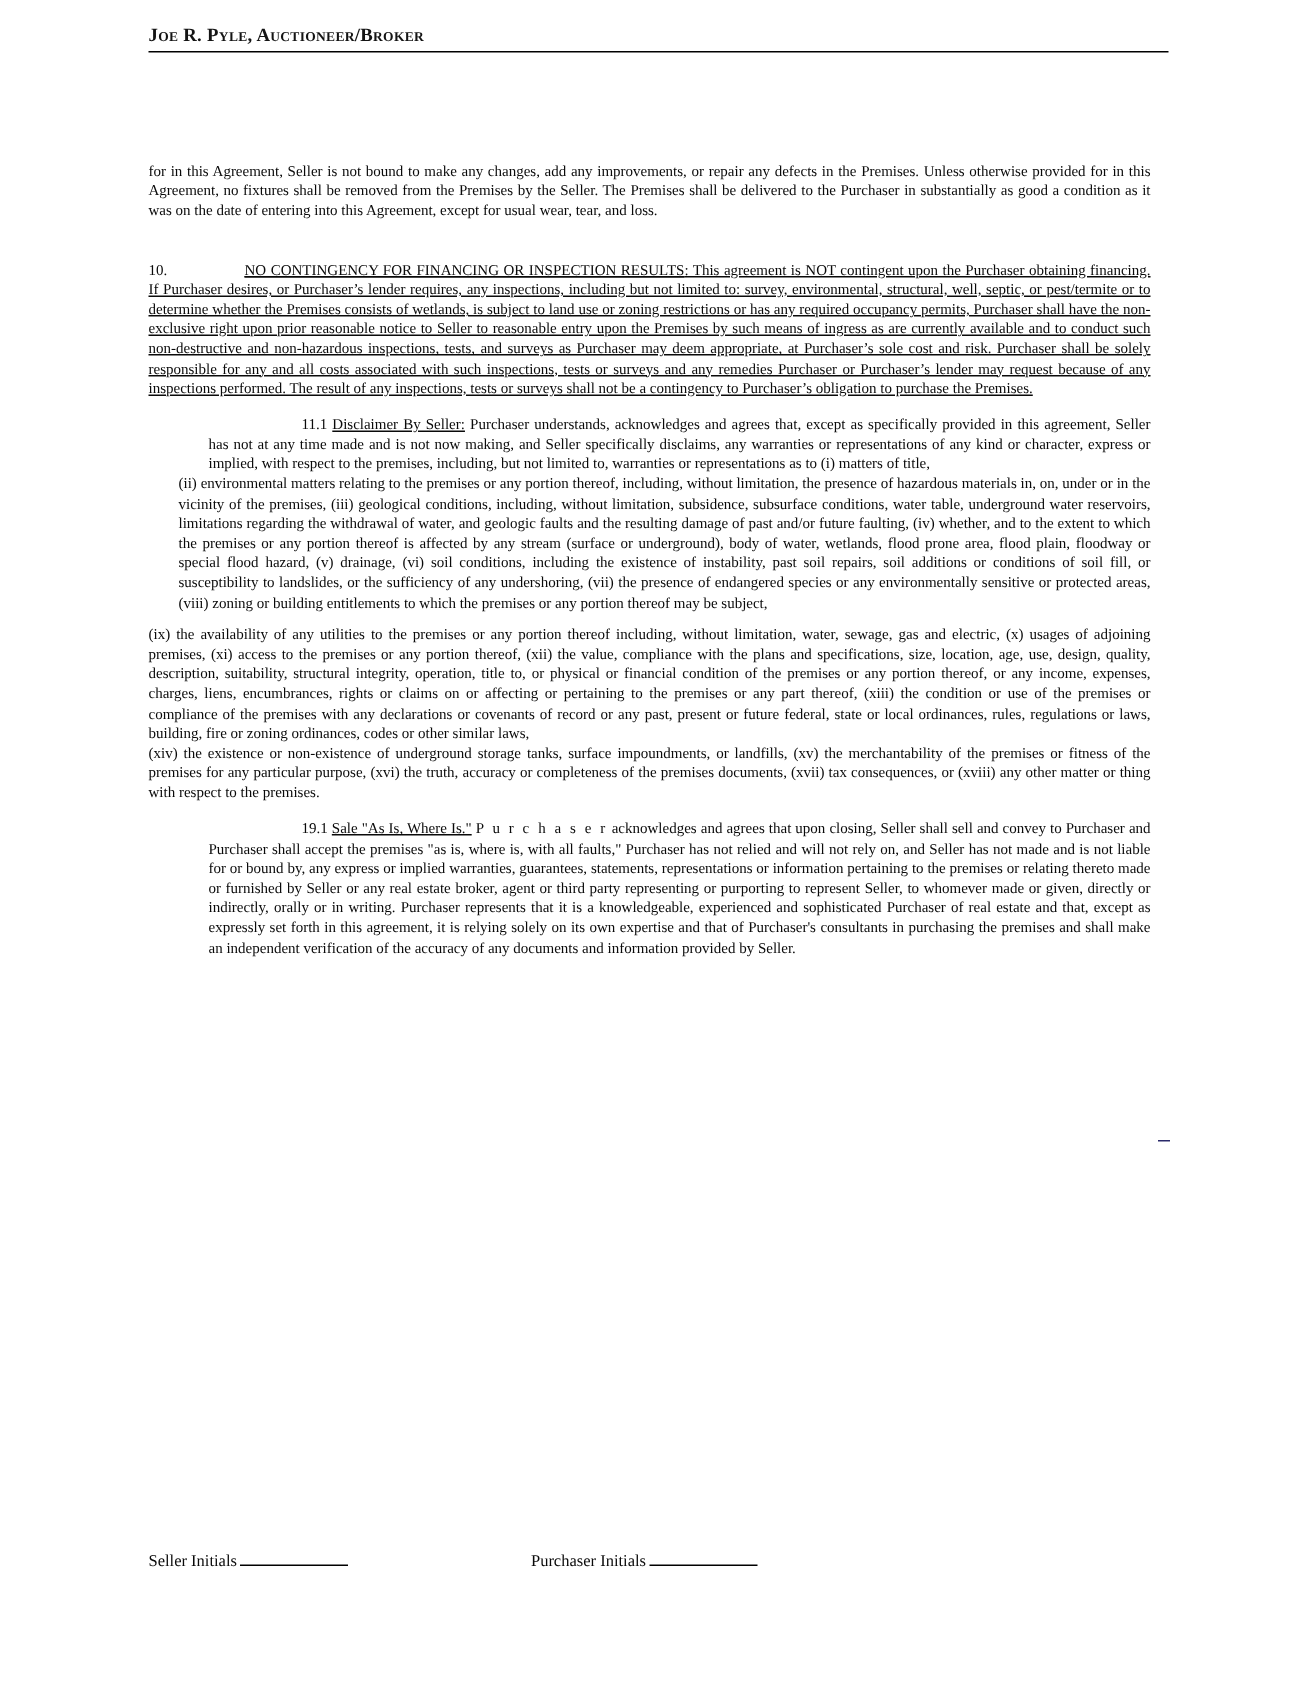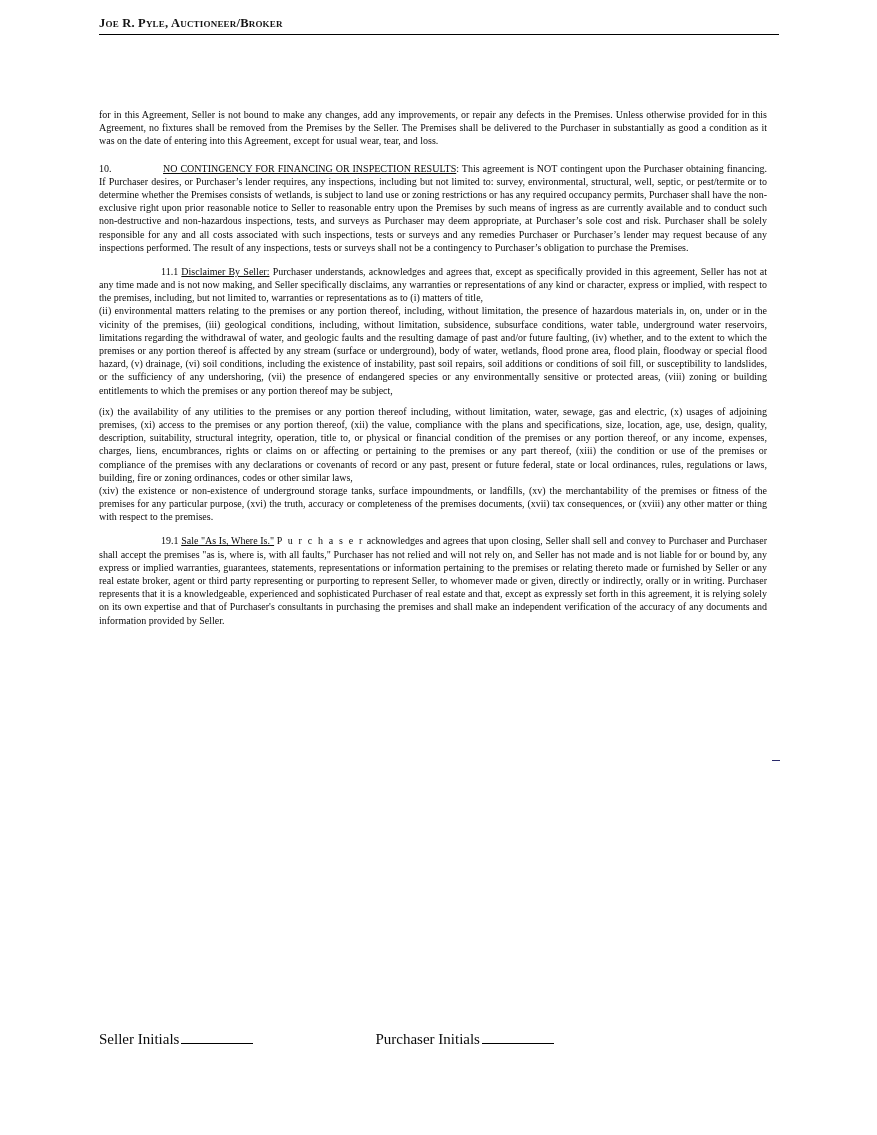--- a/index.html
+++ b/index.html
@@ -48,64 +48,67 @@
     margin: 0;
     font-size: 10px;
     line-height: 1.32;
     text-align: justify;
     text-justify: inter-word;
   }
   .blk {
     margin-bottom: 11px;
   }
   .num-para {
-    margin-top: 14px;
+    margin-top: 26px;
     margin-bottom: 11px;
+    text-decoration: underline;
   }
   .num-label {
     display: inline-block;
     width: 64px;
     text-indent: 0;
   }
   .u {
     text-decoration: underline;
   }
   .sec-head {
     margin-top: 28px;
     margin-bottom: 22px;
   }
   .sec-head .num-label {
     width: 64px;
   }
   .sub-head-indent {
     text-indent: 62px;
+    margin-left: 40px;
   }
   .tight {
     margin-bottom: 0;
   }
   .gap-sm {
     margin-bottom: 8px;
+    margin-left: 20px;
   }
   .spread {
     letter-spacing: 1.6px;
   }
   .stray-dash {
     position: absolute;
     left: 772px;
     top: 760px;
     width: 8px;
     height: 1px;
     background: #2a2a6a;
   }
   .initials-row {
     position: absolute;
     left: 99px;
     top: 1029px;
     width: 680px;
-    font-size: 15px;
+    font-size: 11px;
   }
   .initials-item {
     display: inline-block;
     white-space: nowrap;
   }
   .initials-item .line {
     display: inline-block;
     width: 72px;
     border-bottom: 1.5px solid #000;
     margin-left: 2px;

